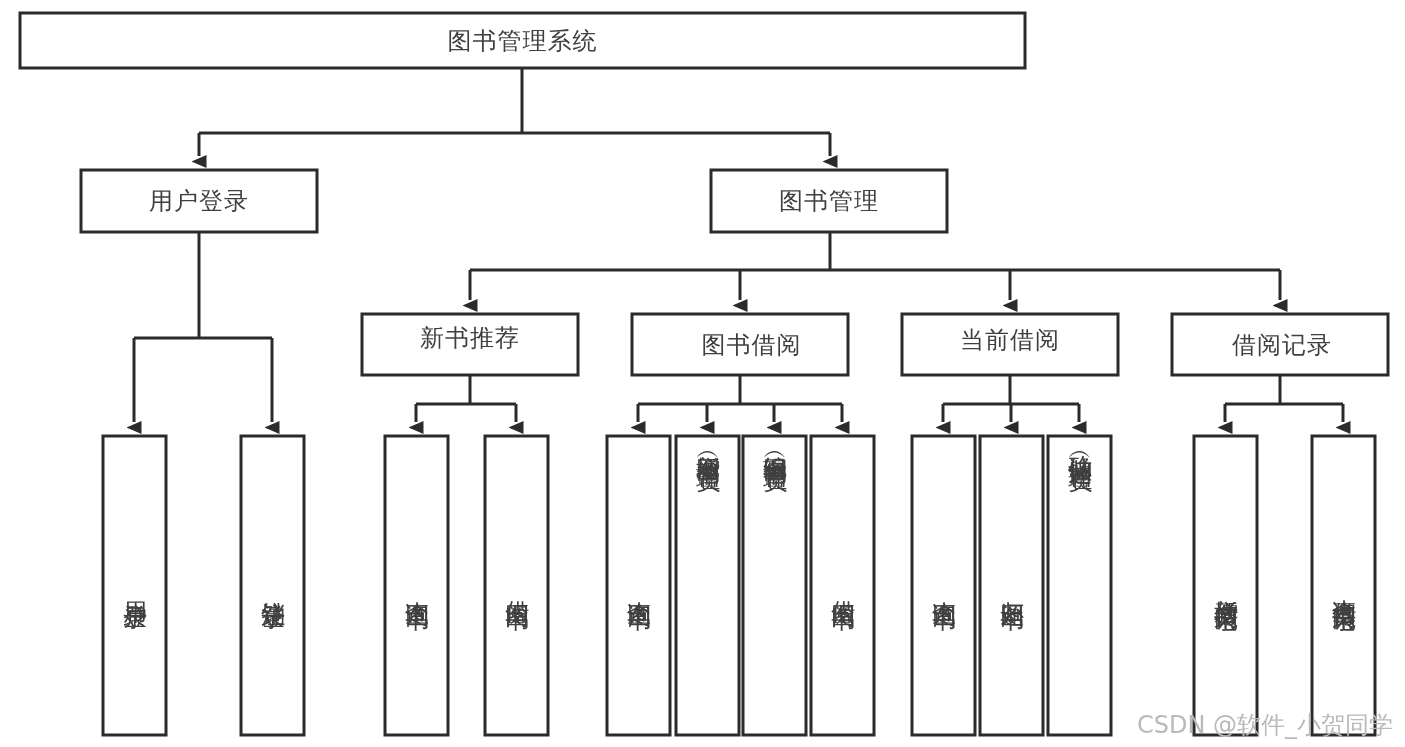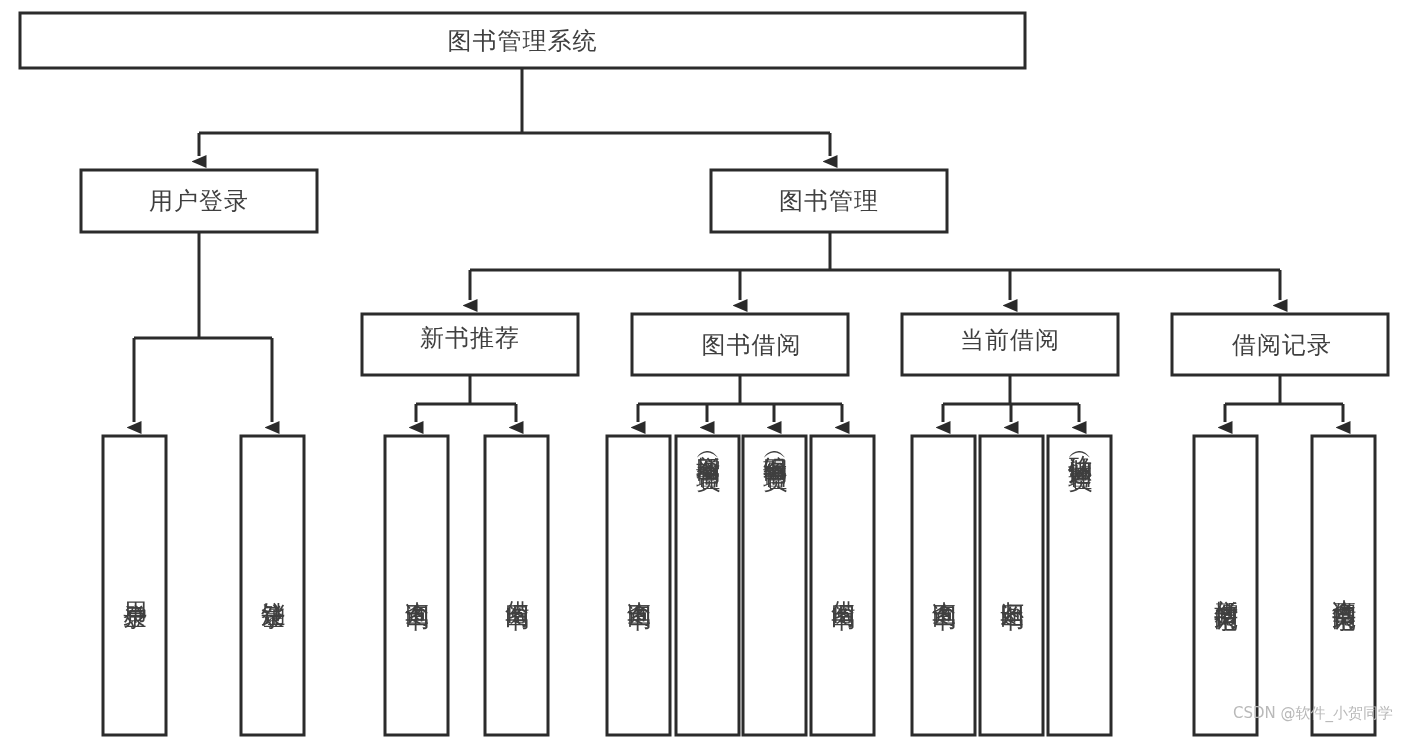--- a/index.html
+++ b/index.html
@@ -40,23 +40,23 @@
   .htext{
     font-family:"DejaVu Sans","Liberation Sans",sans-serif;
     font-size:24px;
     color:#3f3f3f;
     white-space:nowrap;
     letter-spacing:1px;
   }
   #watermark{
     position:absolute;
     right:12px;
-    bottom:24px;
-    font-family:"DejaVu Sans","Liberation Sans",sans-serif;
-    font-size:15px;
+    bottom:6px;
+    font-family:"DejaVu Sans","Liberation Sans",sans-serif;
+    font-size:24px;
     color:#b9b9b9;
     white-space:nowrap;
   }
 </style>
 </head>
 <body>
 
 <div id="diagram-root">
 
   <svg id="flow" viewBox="0 0 1405 747">

